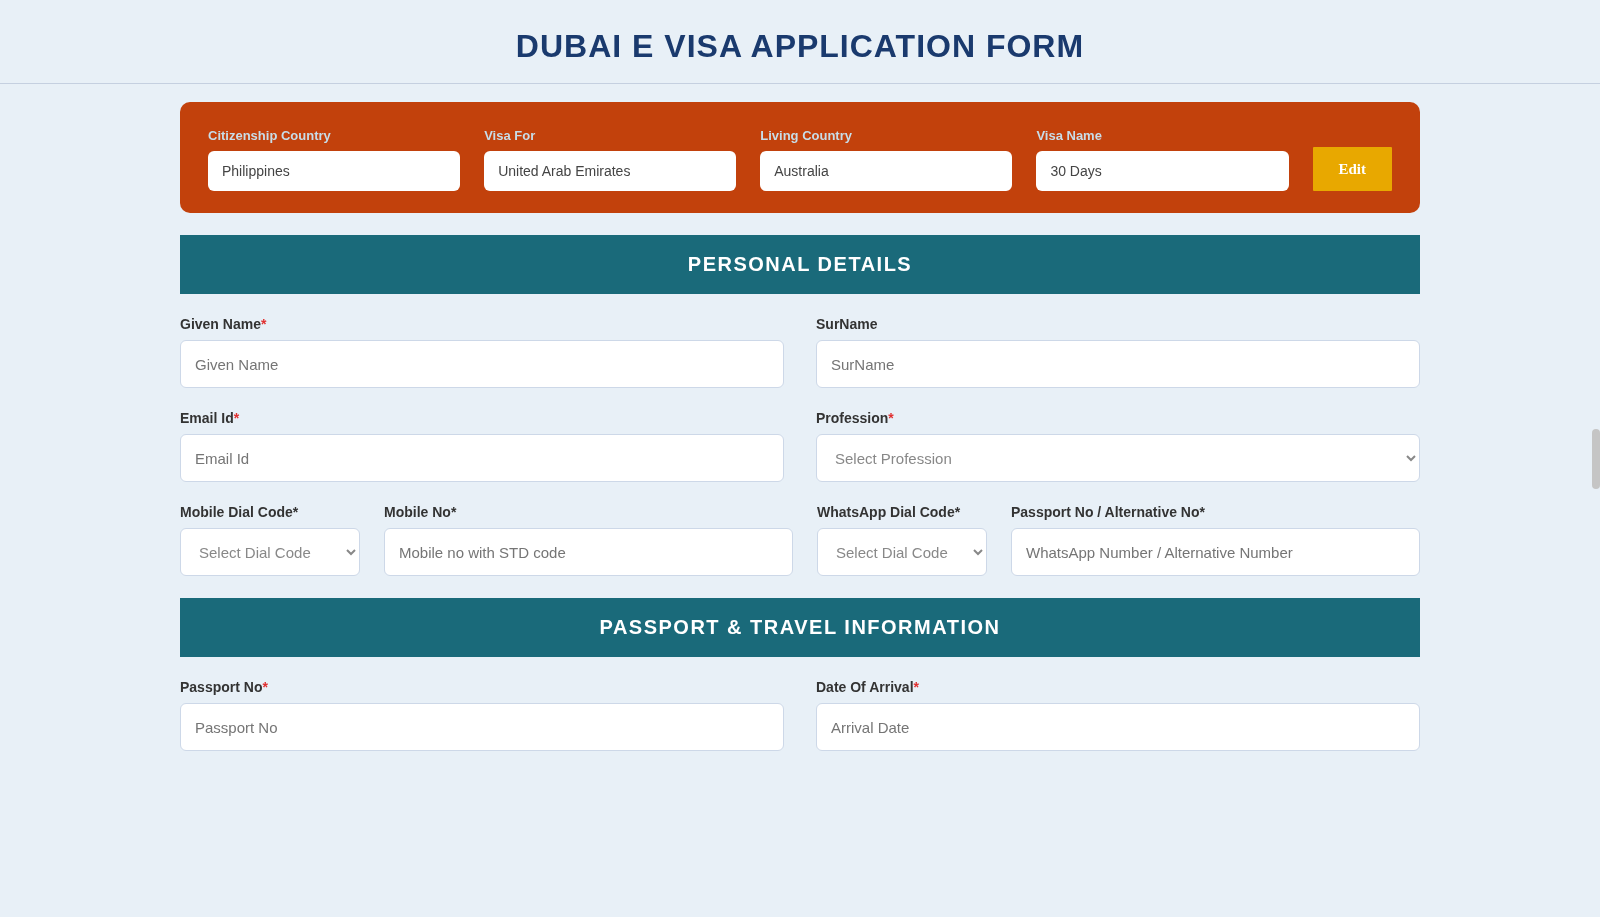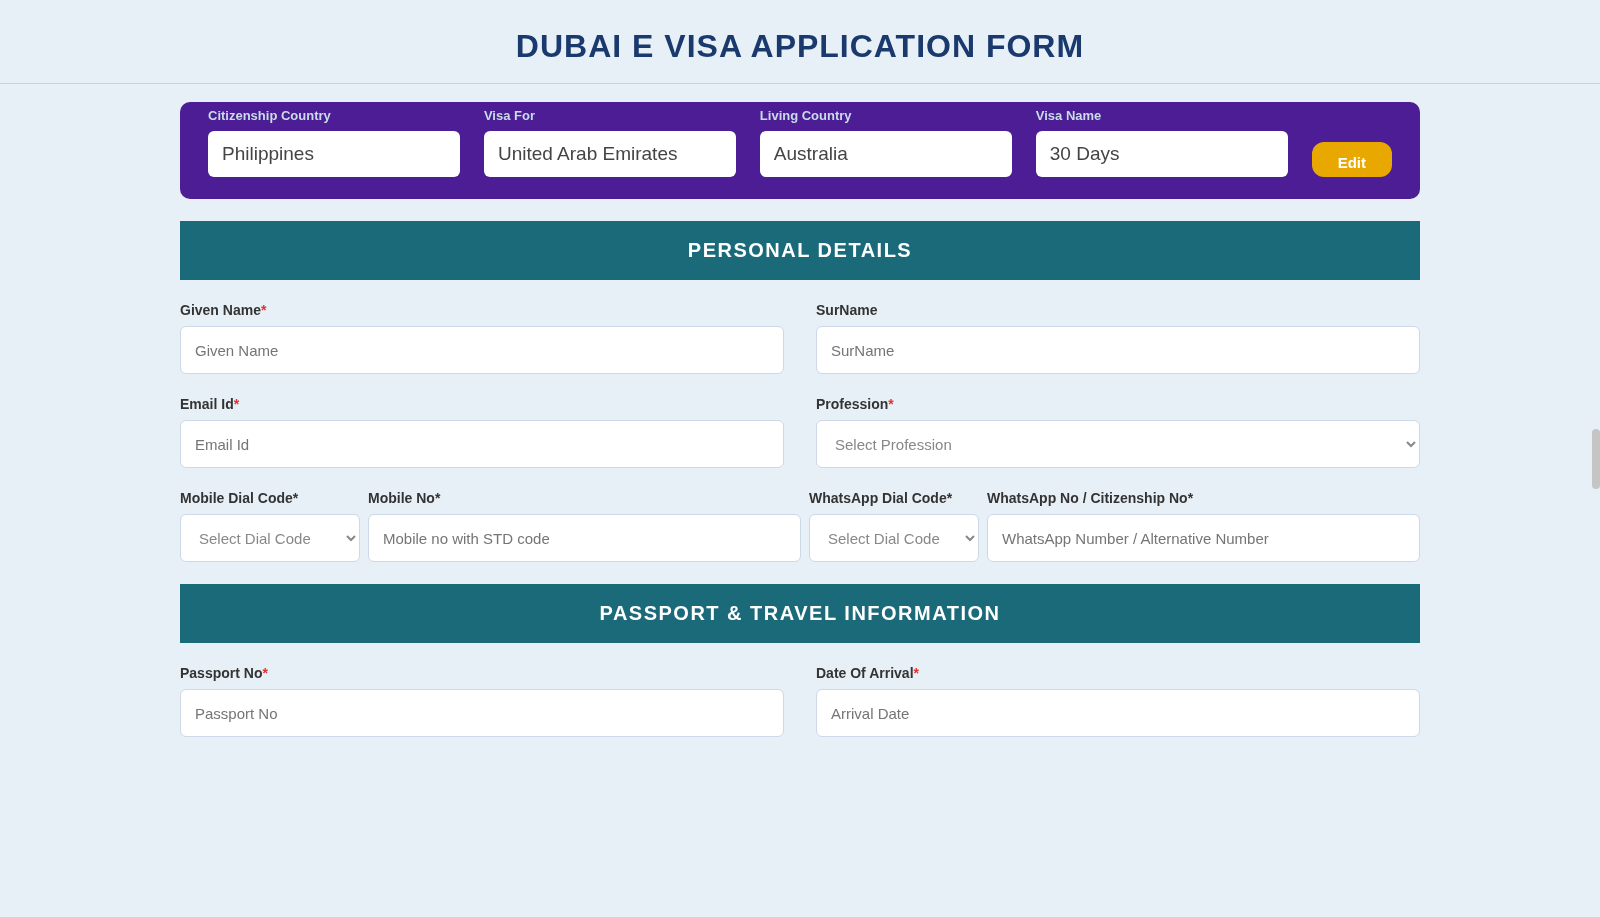--- a/index.html
+++ b/index.html
@@ -22,23 +22,23 @@
       border-top: 1.5px solid #c5d0e0;
       margin: 0 0 18px 0;
     }
     .main-container {
       max-width: 1320px;
       margin: 0 auto;
       padding: 0 40px 40px 40px;
     }
     
     .info-card {
-      background: #4c1d95;
+      background: #c2410c;
       border-radius: 10px;
-      padding: 6px 28px 22px 28px;
+      padding: 26px 28px 22px 28px;
       margin-bottom: 22px;
       display: flex;
       gap: 24px;
       align-items: flex-end;
     }
     .info-field {
       display: flex;
       flex-direction: column;
       flex: 1;
     }
@@ -46,37 +46,38 @@
       color: #c8dde8;
       font-size: 13px;
       margin-bottom: 8px;
       font-weight: 600;
     }
     .info-field input {
       background: white;
       border: none;
       border-radius: 6px;
       padding: 12px 14px;
-      font-size: 19px;
+      font-size: 14px;
       color: #444;
       outline: none;
       width: 100%;
     }
     .info-card .edit-btn {
       background: #e8a800;
       color: white;
       border: none;
-      border-radius: 12px;
+      border-radius: 1px;
       font-size: 15px;
       font-weight: 700;
       padding: 12px 26px;
       cursor: pointer;
-      height: 35px;
+      height: 44px;
       align-self: flex-end;
       white-space: nowrap;
+      font-family: Liberation Serif, serif;
     }
     
     .section-header {
       background: #1a6a7a;
       color: white;
       border-radius: 0;
       text-align: center;
       padding: 18px 0;
       font-size: 20px;
       font-weight: 800;
@@ -116,21 +117,21 @@
       height: 48px;
     }
     .form-group select {
       appearance: auto;
       -webkit-appearance: auto;
       color: #888;
     }
     
     .phone-row {
       display: flex;
-      gap: 8px;
+      gap: 24px;
       margin-bottom: 22px;
       align-items: flex-end;
     }
     .phone-group-dialcode {
       flex: 0 0 180px;
       display: flex;
       flex-direction: column;
     }
     .phone-group-number {
       flex: 1;
@@ -290,21 +291,21 @@
         <option value="">Select Dial Code</option>
         <option>+1</option>
         <option>+44</option>
         <option>+61</option>
         <option>+63</option>
         <option>+971</option>
       </select>
     </div>
     <div class="whatsapp-group-number">
       <label>
-        <span>WhatsApp No / Citizenship No</span><span class="required">*</span>
+        <span>Passport No / Alternative No</span><span class="required">*</span>
       </label>
       <input type="text" placeholder="WhatsApp Number / Alternative Number" style="">
     </div>
   </div>
 
   <div class="section-header">PASSPORT &amp; TRAVEL INFORMATION</div>
 
   <div class="form-row">
     <div class="form-group">
       <label>

